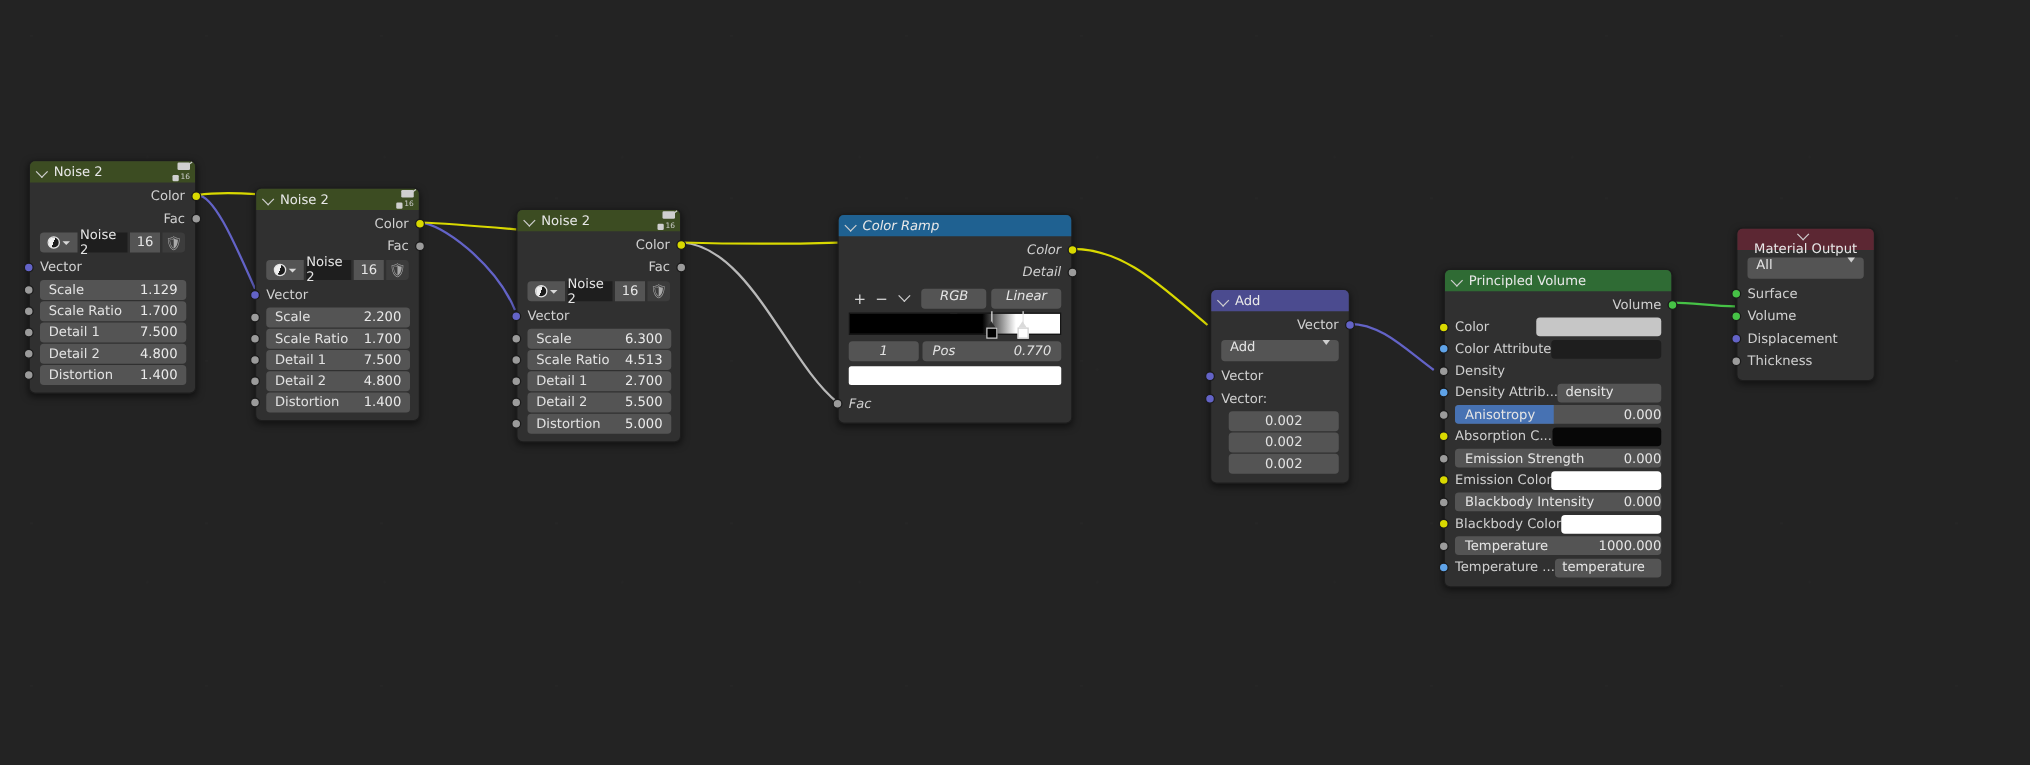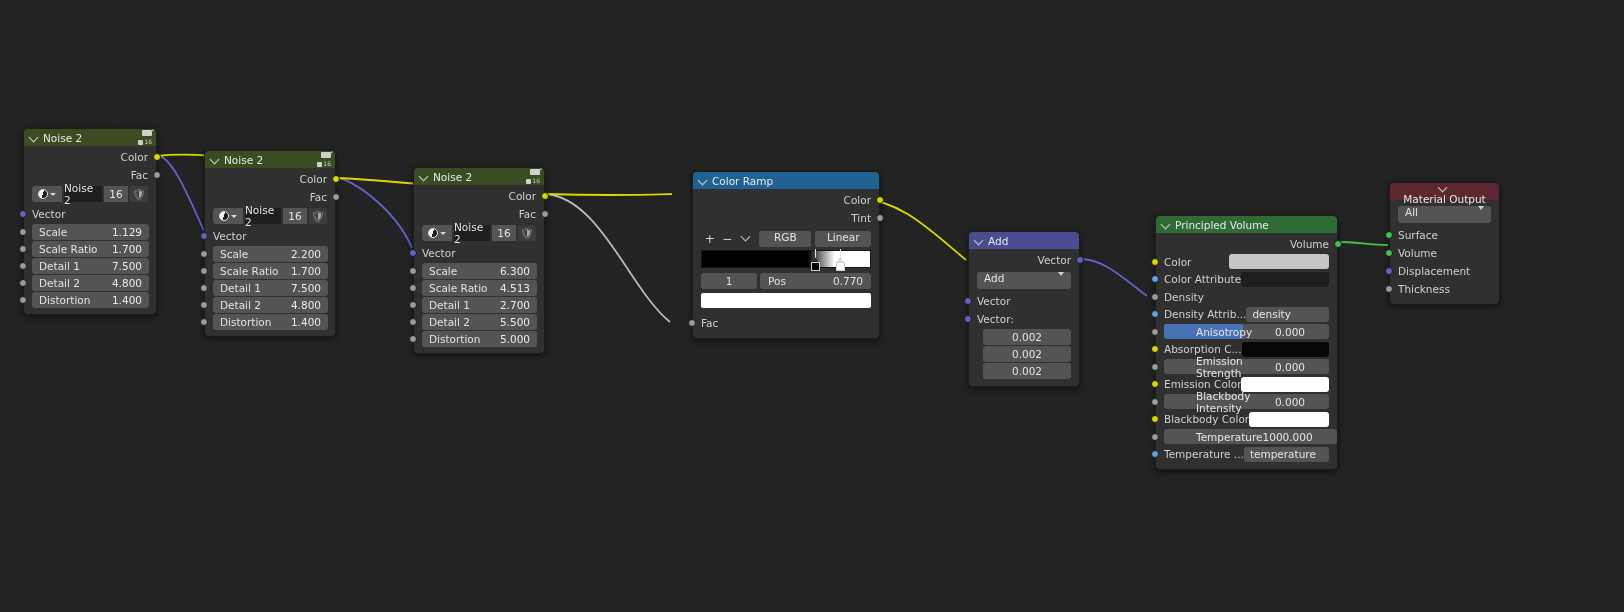--- a/index.html
+++ b/index.html
@@ -181,21 +181,21 @@
   .pv-row .name { font-size: 10.5px; color: #d0d0d0; white-space: nowrap; }
   .pv-row .prop {
     height: 15px; border-radius: 3px; background: #545454;
     display: flex; align-items: center; justify-content: space-between;
     padding: 0 6px; font-size: 10.5px; color: #e5e5e5;
     margin-left: auto;
   }
   .pv-inline {
     margin: 1px 8px 1px 8px; height: 15px; border-radius: 3px; background: #545454;
     display: flex; align-items: center; justify-content: space-between;
-    padding: 0 24px; font-size: 10.5px; color: #e5e5e5; position: relative;
+    padding: 0 0; font-size: 10.5px; color: #e5e5e5; position: relative;
   }
 </style>
 </head>
 <body>
 
 <div id="editor">
 
   <svg class="links">
     <path d="M158,156 C172,156 190,200 204,231" stroke="#6363c7" stroke-width="1.8" fill="none"></path>
     <path d="M336,178 C352,178 396,210 412,248" stroke="#6363c7" stroke-width="1.8" fill="none"></path>
@@ -431,32 +431,32 @@
       <div class="in-row" style="height:17px;">
         <span class="sock in s-grey"></span>
         <span class="field" style="flex:1; margin-left:0; margin-right:7px;">
           <span>Distortion</span>
           <span class="v">5.000</span>
         </span>
       </div>
     </div>
   </div>
 
-  <div class="node" style="left:692px; top:171px; width:188px;">
+  <div class="node" style="left:670px; top:171px; width:188px;font-style:italic;">
     <div class="hdr" style="background:#1f6191;">
       <span class="chev"></span>
       <span class="hdr-title">Color Ramp</span>
     </div>
     <div class="body">
       <div class="out-row">
         <span class="lbl">Color</span>
         <span class="sock out s-yellow"></span>
       </div>
       <div class="out-row">
-        <span class="lbl">Tint</span>
+        <span class="lbl">Detail</span>
         <span class="sock out s-grey"></span>
       </div>
       <div class="cr-tools">
         <span class="cr-btn">+</span>
         <span class="cr-btn">−</span>
         <span class="cr-chev"></span>
         <span class="cr-select" style="width:58px; justify-content:space-between;">
           <span>RGB</span>
           <span class="cv"></span>
         </span>

